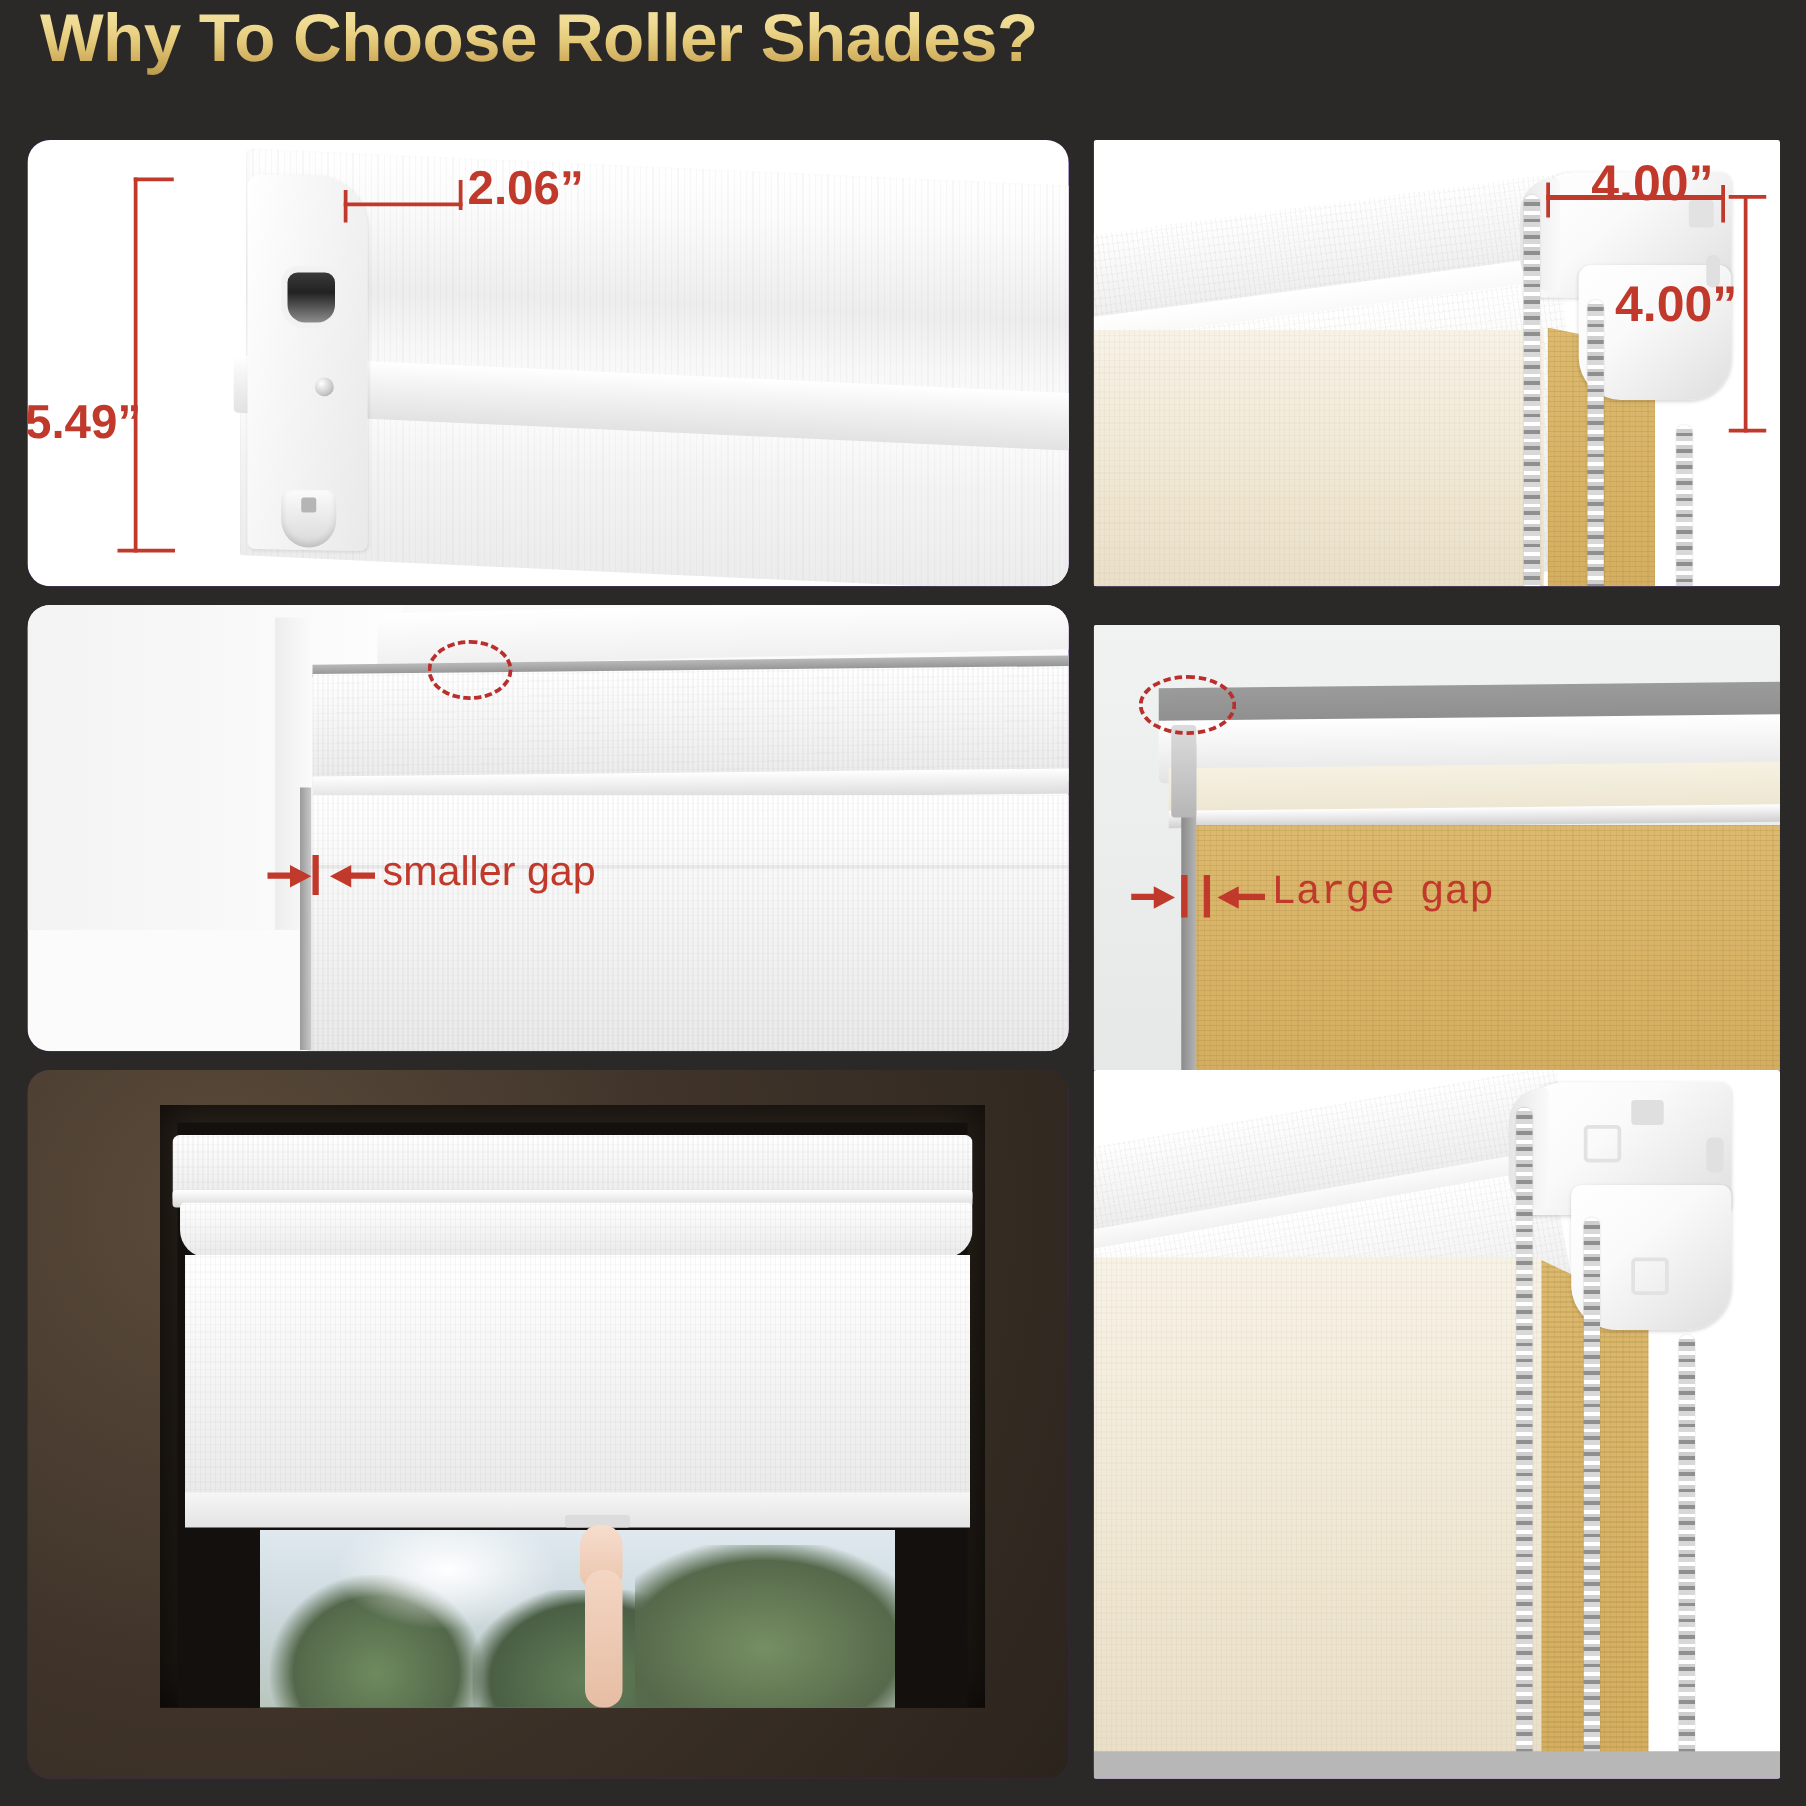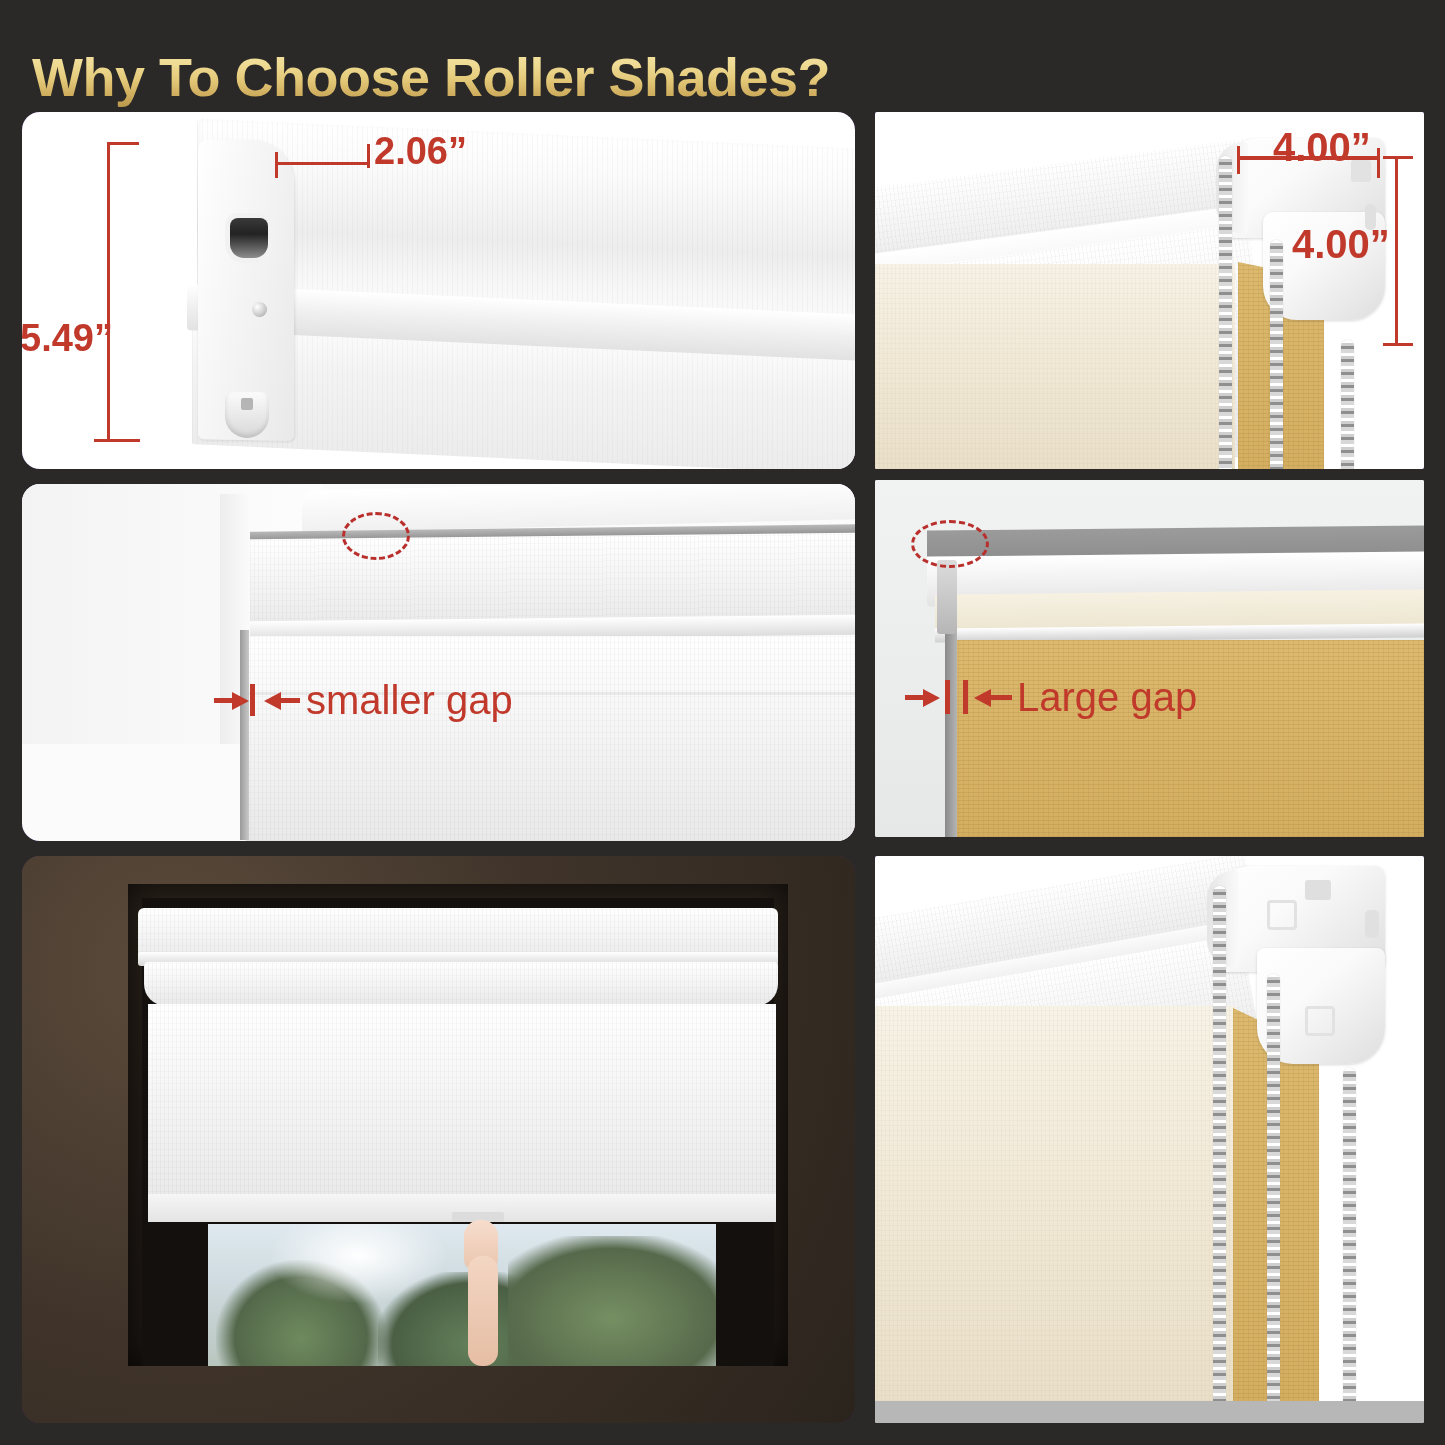--- a/index.html
+++ b/index.html
@@ -7,21 +7,21 @@
   body {
     background:#2b2927;
     font-family:"Liberation Sans", sans-serif;
     overflow:hidden;
     position:relative;
   }
 
   
   .title-bar{
     position:absolute; left:0; top:0; width:1445px; height:108px;
-    display:flex; align-items:flex-end;
+    display:flex; align-items:flex-start;
   }
   .title{
     margin-left:32px;
     font-size:54px;
     font-weight:bold;
     letter-spacing:-0.5px;
     background:linear-gradient(180deg,#f4e4a8 0%,#efdb93 30%,#e3c878 55%,#cfae5e 78%,#b8964b 100%);
     -webkit-background-clip:text;
     background-clip:text;
     color:transparent;
@@ -164,21 +164,21 @@
   }
   .arrow-l, .arrow-r{
     position:absolute; width:0; height:0;
     border-top:9px solid transparent; border-bottom:9px solid transparent;
   }
   .arrow-r{ border-left:17px solid #c0392b; }
   .arrow-l{ border-right:17px solid #c0392b; }
   .arrow-tail{ position:absolute; height:5px; background:#c0392b; }
   .gaptxt{
     position:absolute; color:#c0392b; font-weight:normal;
-    font-size:40px; white-space:nowrap;
+    font-size:33px; white-space:nowrap;
   }
   .gapbar{ position:absolute; width:5px; background:#c0392b; }
 </style>
 </head>
 <body>
 
 <div class="title-bar">
   <div class="title">Why To Choose Roller Shades?</div>
 </div>
 
@@ -290,21 +290,21 @@
       <div class="arrow-r" style="left:210px; top:208px;"></div>
       <div class="arrow-tail" style="left:192px; top:214px; width:20px;"></div>
       <div class="gapbar" style="left:228px; top:200px; height:32px;"></div>
       <div class="arrow-l" style="left:242px; top:208px;"></div>
       <div class="arrow-tail" style="left:258px; top:214px; width:20px;"></div>
       <div class="gaptxt" style="left:284px; top:194px;">smaller gap</div>
     </div>
   </div>
 </div>
 
-<div class="panel bad" id="p4" style="left:875px; top:480px; width:549px; height:357px;">
+<div class="panel bad" id="p4" style="left:875px; top:500px; width:549px; height:357px;font-family:Liberation Mono, monospace;">
   <div class="stage" style="background:#eceeee;">
     <div style="position:absolute; inset:0; background:linear-gradient(180deg,#f1f2f2,#e6e8e8);"></div>
 
     <div style="position:absolute; left:52px; top:48px; width:500px; height:32px;
                 background:linear-gradient(180deg,#9b9b9b,#8d8d8d); transform:skewY(-0.6deg);"></div>
 
     <div style="position:absolute; left:52px; top:74px; width:500px; height:50px;
                 background:linear-gradient(180deg,#ffffff,#efefef 60%,#e3e3e3);
                 transform:skewY(-0.6deg); border-radius:0 0 4px 4px;"></div>
     <div style="position:absolute; left:60px; top:112px; width:492px; height:38px;

